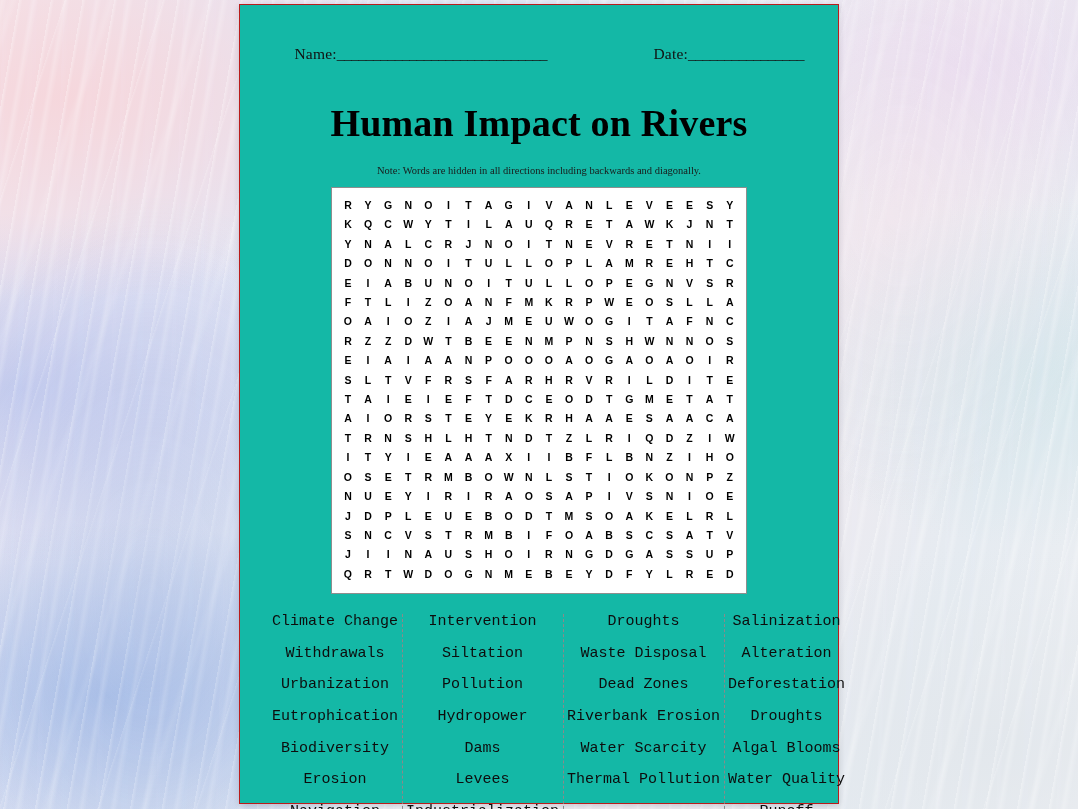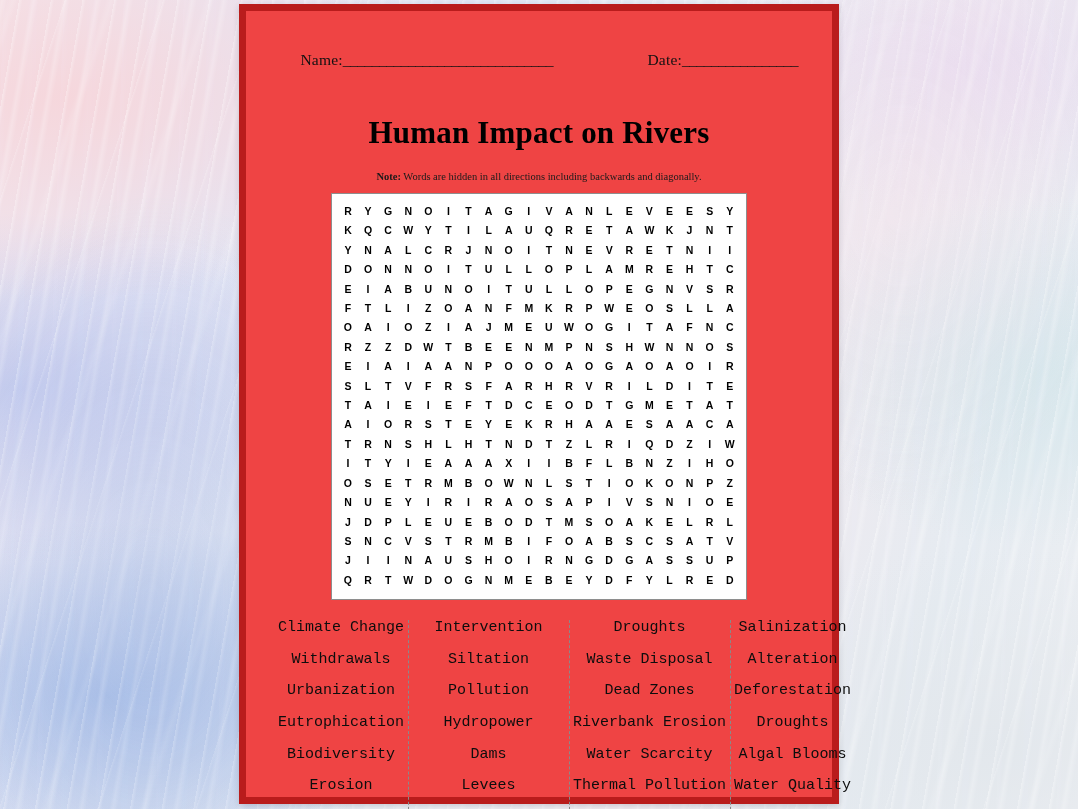--- a/index.html
+++ b/index.html
@@ -75,22 +75,22 @@
     opacity: 0.9;
   }
 
   
   #sheet {
     position: absolute;
     left: 239px;
     top: 4px;
     width: 600px;
     height: 800px;
-    background: #ef4444;
-    border: 7px solid #b91c1c;
+    background: #14b8a6;
+    border: 1px solid #b91c1c;
     box-shadow: 0 2px 6px rgba(40,40,60,0.18);
     box-sizing: border-box;
     padding: 18px 28px 0 28px;
   }
 
   .name-date-row {
     display: flex;
     justify-content: space-between;
     align-items: baseline;
     font-size: 15.5px;
@@ -98,37 +98,37 @@
     padding: 4px 6px 0 2px;
     letter-spacing: 0.2px;
   }
   .name-date-row .field {
     white-space: pre;
   }
   .nd-label { }
   .nd-rule { letter-spacing: -0.5px; }
 
   h1.title {
-    margin: 28px 0 0 0;
+    margin: 20px 0 0 0;
     text-align: center;
-    font-size: 31px;
+    font-size: 38px;
     font-weight: bold;
     letter-spacing: 0.2px;
     color: #000;
     font-family: "Liberation Serif", serif;
   }
 
   .note {
     margin-top: 20px;
     text-align: center;
     font-size: 10.5px;
     color: #1a1a1a;
     font-family: "Liberation Serif", serif;
   }
-  .note b { font-weight: bold; margin-top: 24px; }
+  .note b { font-weight: normal; margin-top: 24px; }
 
   
   .grid-wrap {
     margin: 11px auto 0 auto;
     width: 416px;
     border: 1px solid #8e8e8e;
     box-sizing: border-box;
     padding: 8px 6px 9px 6px;
     background: #fff;
   }

